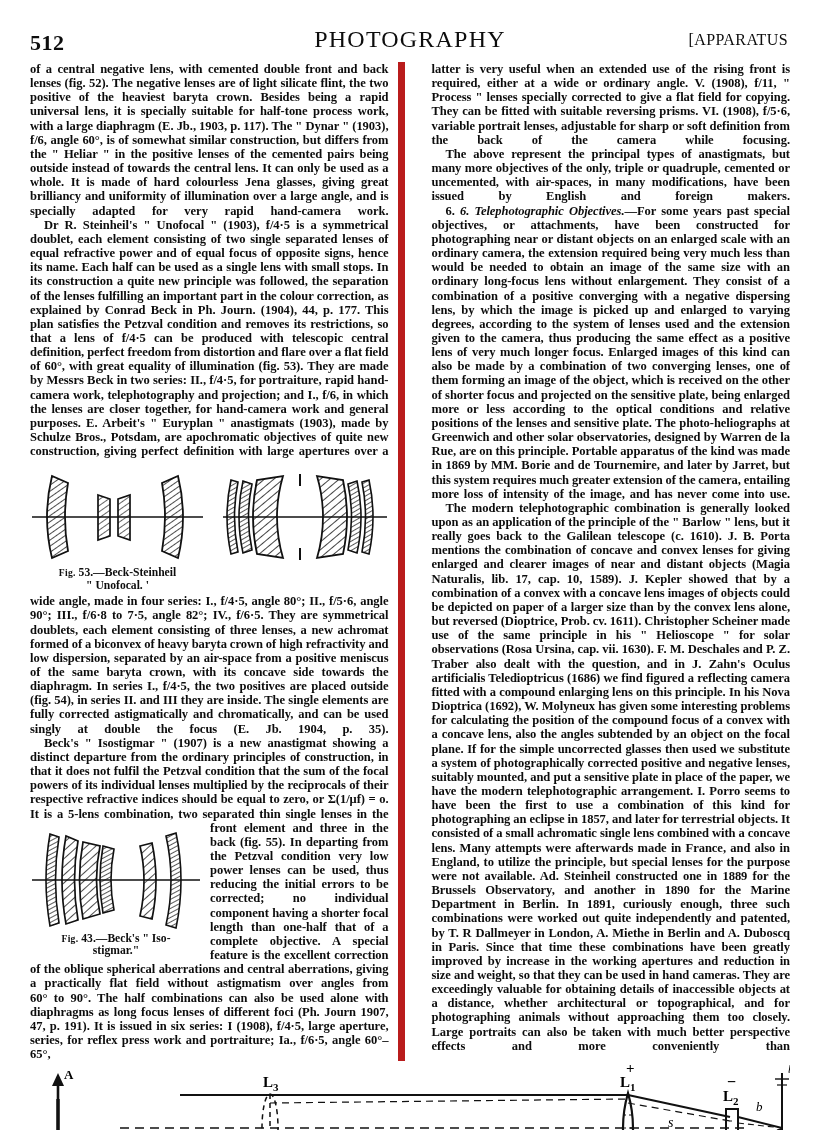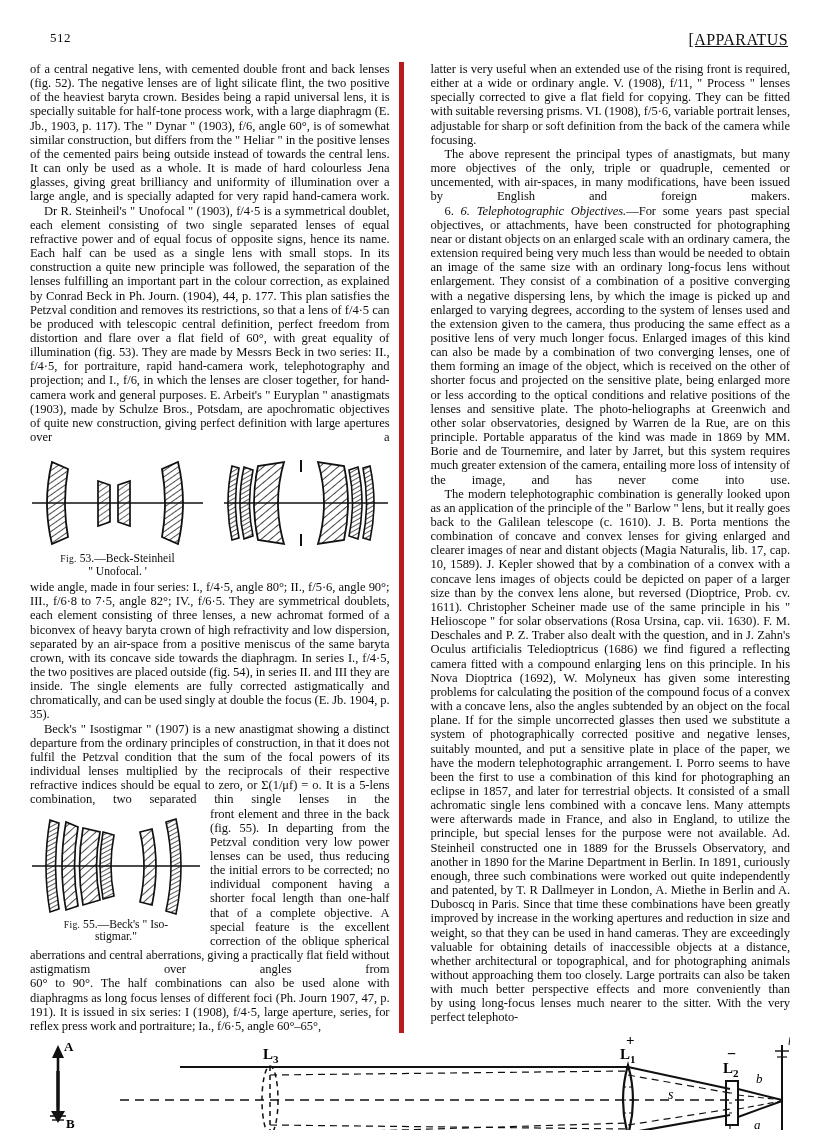--- a/index.html
+++ b/index.html
@@ -24,58 +24,58 @@
   }
 
   
   .runhead {
     position: relative;
     height: 30px;
     margin-bottom: 6px;
   }
   .folio {
     position: absolute;
-    left: 20px;
+    left: 0;
     top: 4px;
-    font-size: 13px;
-    font-weight: normal;
+    font-size: 22px;
+    font-weight: bold;
     letter-spacing: 0.5px;
     font-family: "Liberation Serif", serif;
   }
   .runtitle {
     position: absolute;
     left: 0;
     right: 0;
     top: 0;
     text-align: center;
     font-size: 24px;
     letter-spacing: 1.2px;
     font-family: "Liberation Serif", serif;
   }
   .runcat {
     position: absolute;
     right: 2px;
     top: 5px;
     font-size: 16px;
     letter-spacing: 0.4px;
-    text-decoration: underline;
   }
 
   
   .cols {
     position: relative;
     display: flex;
     gap: 0;
   }
   .col {
     width: 380px;
     position: relative;
+    font-weight: bold;
   }
   .col.left { padding-right: 9px; }
-  .col.right { padding-left: 27px; border-left: 5px solid #b91c1c; }
+  .col.right { padding-left: 27px; border-left: 7px solid #b91c1c; }
 
   p.body {
     margin: 0;
     font-size: 12.55px;
     line-height: 14.15px;
     text-align: justify;
     text-align-last: justify;
     letter-spacing: -0.05px;
     word-spacing: -0.2px;
     hyphens: none;
@@ -120,20 +120,21 @@
 
   .clear { clear: both; }
 </style>
 </head>
 <body>
 
 <div class="page">
 
   <div class="runhead">
     <div class="folio">512</div>
+    <div class="runtitle">PHOTOGRAPHY</div>
     <div class="runcat">[APPARATUS</div>
   </div>
 
   <div class="cols">
 
     <div class="col left">
 
       <p class="body">of a central negative lens, with cemented double front and back lenses (fig. 52). The negative lenses are of light silicate flint, the two positive of the heaviest baryta crown. Besides being a rapid universal lens, it is specially suitable for half-tone process work, with a large diaphragm (E. Jb., 1903, p. 117). The " Dynar " (1903), f/6, angle 60°, is of somewhat similar construction, but differs from the " Heliar " in the positive lenses of the cemented pairs being outside instead of towards the central lens. It can only be used as a whole. It is made of hard colourless Jena glasses, giving great brilliancy and uniformity of illumination over a large angle, and is specially adapted for very rapid hand-camera work.</p>
       <p class="body indent">Dr R. Steinheil's " Unofocal " (1903), f/4·5 is a symmetrical doublet, each element consisting of two single separated lenses of equal refractive power and of equal focus of opposite signs, hence its name. Each half can be used as a single lens with small stops. In its construction a quite new principle was followed, the separation of the lenses fulfilling an important part in the colour correction, as explained by Conrad Beck in Ph. Journ. (1904), 44, p. 177. This plan satisfies the Petzval condition and removes its restrictions, so that a lens of f/4·5 can be produced with telescopic central definition, perfect freedom from distortion and flare over a flat field of 60°, with great equality of illumination (fig. 53). They are made by Messrs Beck in two series: II., f/4·5, for portraiture, rapid hand-camera work, telephotography and projection; and I., f/6, in which the lenses are closer together, for hand-camera work and general purposes. E. Arbeit's " Euryplan " anastigmats (1903), made by Schulze Bros., Potsdam, are apochromatic objectives of quite new construction, giving perfect definition with large apertures over a</p>
 
@@ -212,40 +213,39 @@
           <path d="M36 12 Q28 56 36 100 L48 96 Q41 56 48 17 Z" fill="url(#hatchF)" stroke="#111" stroke-width="1.7"></path>
 
           <path d="M53 18 Q46 56 53 95 L70 90 Q63 56 70 22 Z" fill="url(#hatchF)" stroke="#111" stroke-width="1.7"></path>
           <path d="M73 22 Q67 56 73 89 L84 86 Q78 56 84 25 Z" fill="url(#hatchE)" stroke="#111" stroke-width="1.6"></path>
 
           <path d="M110 22 Q118 56 110 92 L122 95 Q130 56 122 19 Z" fill="url(#hatchF)" stroke="#111" stroke-width="1.7"></path>
           <path d="M136 12 Q146 56 136 101 L146 104 Q156 56 146 9 Z" fill="url(#hatchE)" stroke="#111" stroke-width="1.6"></path>
         </svg>
         <div class="figcap">
           <span class="sc">Fig.</span>
-          <span>55.</span><span>—Beck's " Iso-</span><br>
+          <span>43.</span><span>—Beck's " Iso-</span><br>
           <span>stigmar."</span>
         </div>
       </div>
 
       <p class="body">front element and three in the back (fig. 55). In departing from the Petzval condition very low power lenses can be used, thus reducing the initial errors to be corrected; no individual component having a shorter focal length than one-half that of a complete objective. A special feature is the excellent correction of the oblique spherical aberrations and central aberrations, giving a practically flat field without astigmatism over angles from</p>
       <div class="clear"></div>
       <p class="body last">60° to 90°. The half combinations can also be used alone with diaphragms as long focus lenses of different foci (Ph. Journ 1907, 47, p. 191). It is issued in six series: I (1908), f/4·5, large aperture, series, for reflex press work and portraiture; Ia., f/6·5, angle 60°–65°,</p>
 
     </div>
 
     <div class="col right">
 
       <p class="body">latter is very useful when an extended use of the rising front is required, either at a wide or ordinary angle. V. (1908), f/11, " Process " lenses specially corrected to give a flat field for copying. They can be fitted with suitable reversing prisms. VI. (1908), f/5·6, variable portrait lenses, adjustable for sharp or soft definition from the back of the camera while focusing.</p>
       <p class="body indent">The above represent the principal types of anastigmats, but many more objectives of the only, triple or quadruple, cemented or uncemented, with air-spaces, in many modifications, have been issued by English and foreign makers.</p>
       <p class="body indent">
         <span>6.&nbsp;</span><span class="it">6. Telephotographic Objectives.</span><span>—For some years past special objectives, or attachments, have been constructed for photographing near or distant objects on an enlarged scale with an ordinary camera, the extension required being very much less than would be needed to obtain an image of the same size with an ordinary long-focus lens without enlargement. They consist of a combination of a positive converging with a negative dispersing lens, by which the image is picked up and enlarged to varying degrees, according to the system of lenses used and the extension given to the camera, thus producing the same effect as a positive lens of very much longer focus. Enlarged images of this kind can also be made by a combination of two converging lenses, one of them forming an image of the object, which is received on the other of shorter focus and projected on the sensitive plate, being enlarged more or less according to the optical conditions and relative positions of the lenses and sensitive plate. The photo-heliographs at Greenwich and other solar observatories, designed by Warren de la Rue, are on this principle. Portable apparatus of the kind was made in 1869 by MM. Borie and de Tournemire, and later by Jarret, but this system requires much greater extension of the camera, entailing more loss of intensity of the image, and has never come into use.</span>
       </p>
       <p class="body indent">The modern telephotographic combination is generally looked upon as an application of the principle of the " Barlow " lens, but it really goes back to the Galilean telescope (c. 1610). J. B. Porta mentions the combination of concave and convex lenses for giving enlarged and clearer images of near and distant objects (Magia Naturalis, lib. 17, cap. 10, 1589). J. Kepler showed that by a combination of a convex with a concave lens images of objects could be depicted on paper of a larger size than by the convex lens alone, but reversed (Dioptrice, Prob. cv. 1611). Christopher Scheiner made use of the same principle in his " Helioscope " for solar observations (Rosa Ursina, cap. vii. 1630). F. M. Deschales and P. Z. Traber also dealt with the question, and in J. Zahn's Oculus artificialis Teledioptricus (1686) we find figured a reflecting camera fitted with a compound enlarging lens on this principle. In his Nova Dioptrica (1692), W. Molyneux has given some interesting problems for calculating the position of the compound focus of a convex with a concave lens, also the angles subtended by an object on the focal plane. If for the simple uncorrected glasses then used we substitute a system of photographically corrected positive and negative lenses, suitably mounted, and put a sensitive plate in place of the paper, we have the modern telephotographic arrangement. I. Porro seems to have been the first to use a combination of this kind for photographing an eclipse in 1857, and later for terrestrial objects. It consisted of a small achromatic single lens combined with a concave lens. Many attempts were afterwards made in France, and also in England, to utilize the principle, but special lenses for the purpose were not available. Ad. Steinheil constructed one in 1889 for the Brussels Observatory, and another in 1890 for the Marine Department in Berlin. In 1891, curiously enough, three such combinations were worked out quite independently and patented, by T. R Dallmeyer in London, A. Miethe in Berlin and A. Duboscq in Paris. Since that time these combinations have been greatly improved by increase in the working apertures and reduction in size and weight, so that they can be used in hand cameras. They are exceedingly valuable for obtaining details of inaccessible objects at a distance, whether architectural or topographical, and for photographing animals without approaching them too closely. Large portraits can also be taken with much better perspective effects and more conveniently than</p>
-      <p class="body last">by using long-focus lenses much nearer to the sitter. With the very perfect telephoto-</p>
 
     </div>
   </div>
 
   <div class="bigfig">
     <svg width="760" height="188" viewBox="0 0 760 188">
 
       <g>
         <line x1="28" y1="70" x2="28" y2="16" stroke="#111" stroke-width="2.6"></line>
         <path d="M28 8 L22 21 L34 21 Z" fill="#111"></path>

